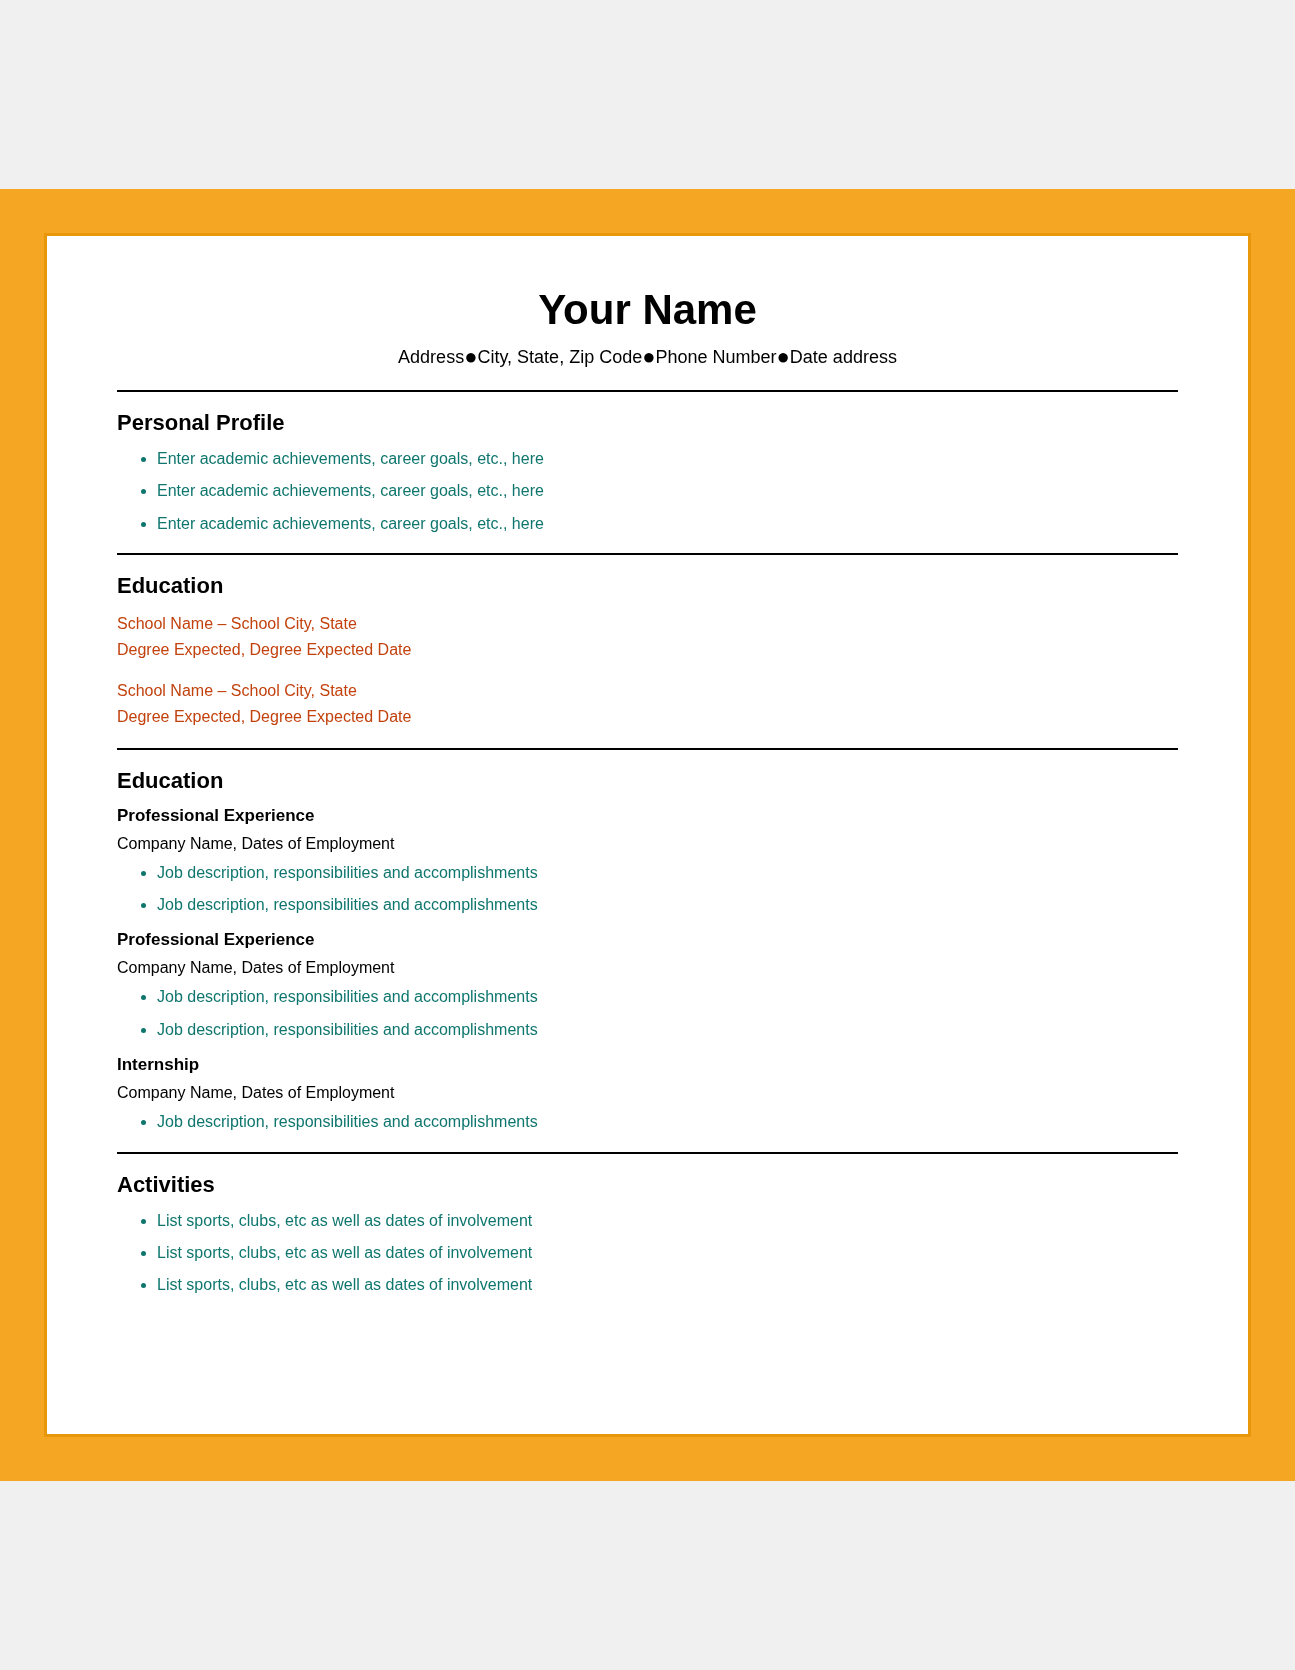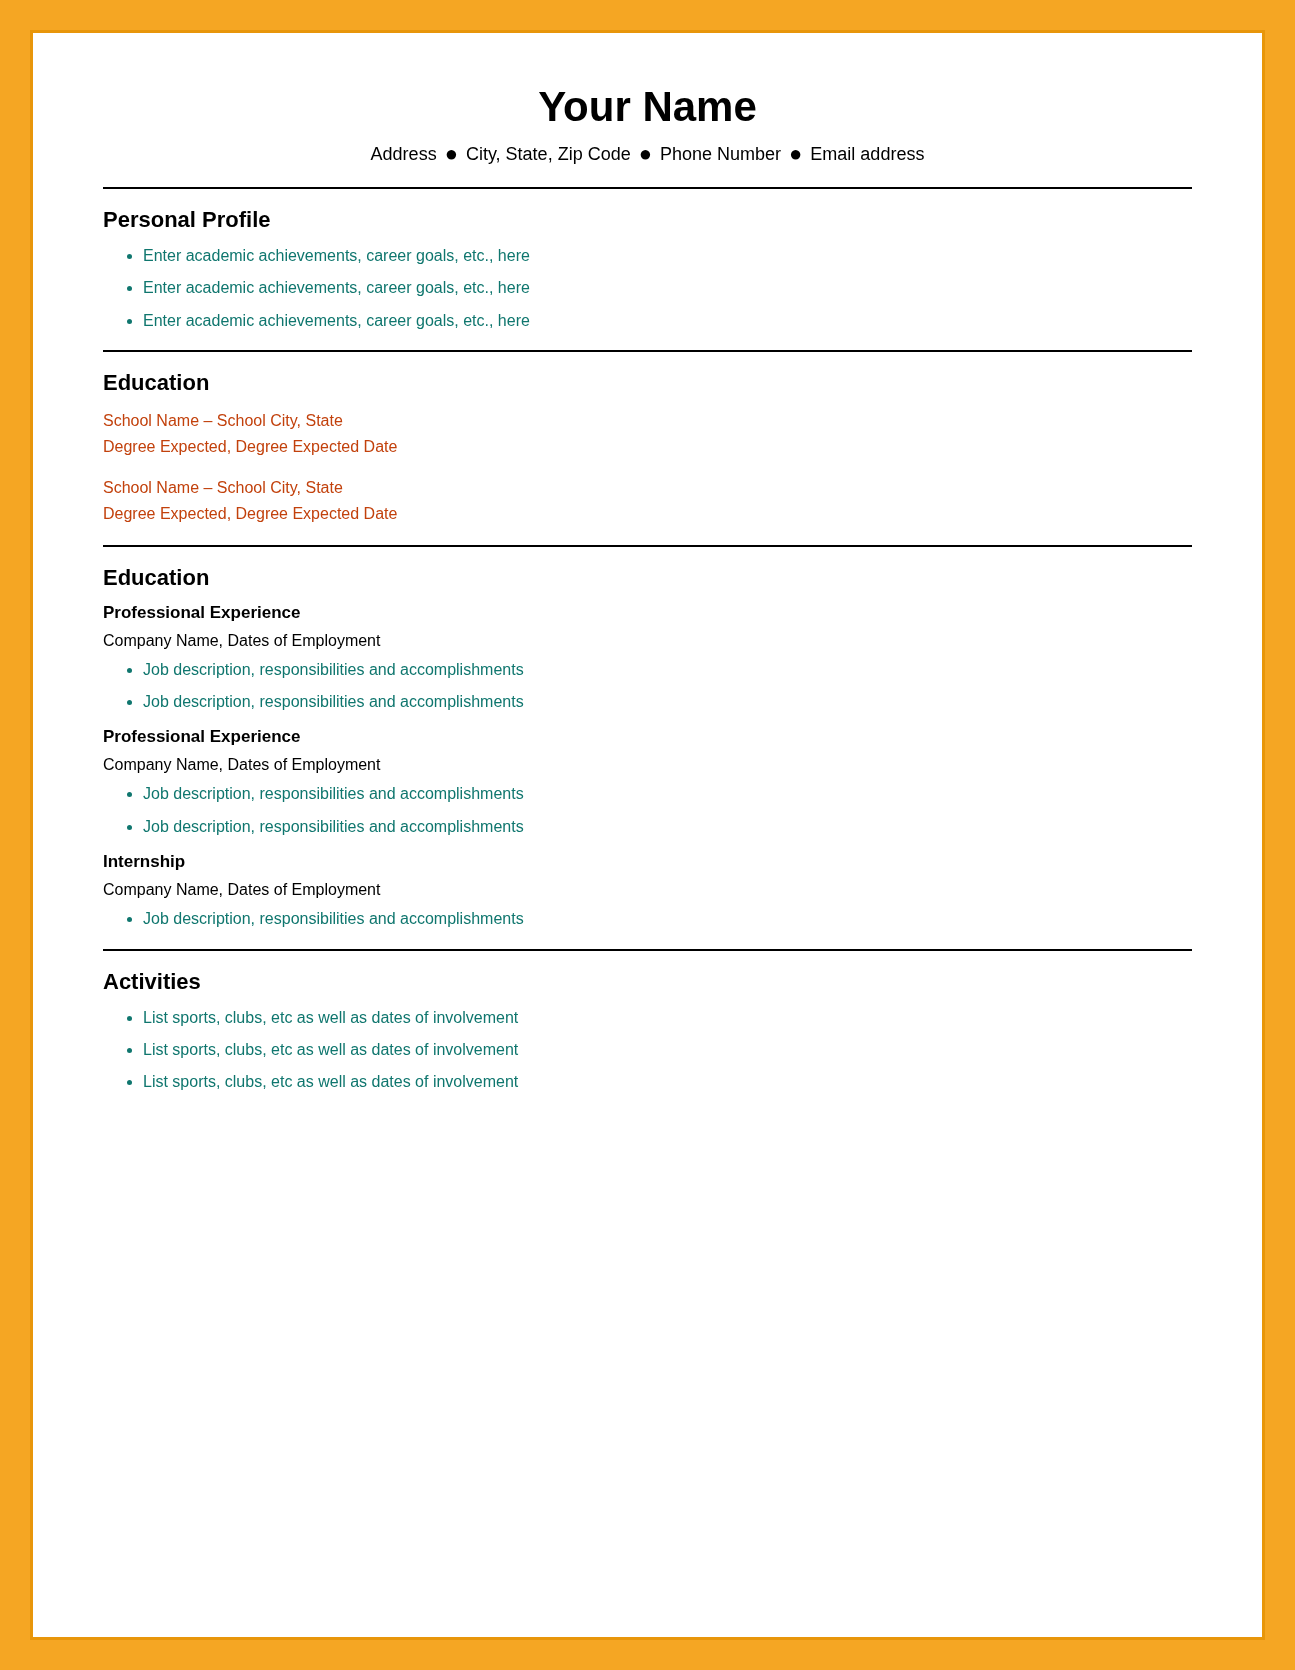--- a/index.html
+++ b/index.html
@@ -12,26 +12,26 @@
       background: #f0f0f0;
       display: flex;
       justify-content: center;
       align-items: center;
       min-height: 100vh;
       font-family: Arial, sans-serif;
     }
 
     .page-wrapper {
       width: 1295px;
-      height: 1670px;
+      height: 1292px;
       background: #f5a623;
       display: flex;
       justify-content: center;
       align-items: center;
-      padding: 30px;
+      padding: 44px;
     }
 
     .resume-container {
       width: 100%;
       height: 100%;
       background: #ffffff;
       border: 3px solid #e8960a;
       padding: 50px 70px;
       overflow: hidden;
     }
@@ -48,21 +48,20 @@
       color: #000000;
       margin-bottom: 10px;
     }
 
     .contact-line {
       font-size: 18px;
       color: #000000;
       display: flex;
       justify-content: center;
       align-items: center;
-      gap: 8px;
       flex-wrap: wrap;
     }
 
     .contact-separator {
       font-size: 22px;
       color: #000000;
     }
 
     .divider {
       border: none;
@@ -131,21 +130,21 @@
 
     <div class="header-section">
       <div class="name-title">Your Name</div>
       <div class="contact-line">
         <span>Address</span>
         <span class="contact-separator">●</span>
         <span>City, State, Zip Code</span>
         <span class="contact-separator">●</span>
         <span>Phone Number</span>
         <span class="contact-separator">●</span>
-        <span>Email address</span>
+        <span>Date address</span>
       </div>
     </div>
 
     <hr class="divider">
 
     <div class="section-body">
       <div class="section-title">Personal Profile</div>
       <ul class="bullet-list">
         <li>Enter academic achievements, career goals, etc., here</li>
         <li>Enter academic achievements, career goals, etc., here</li>

